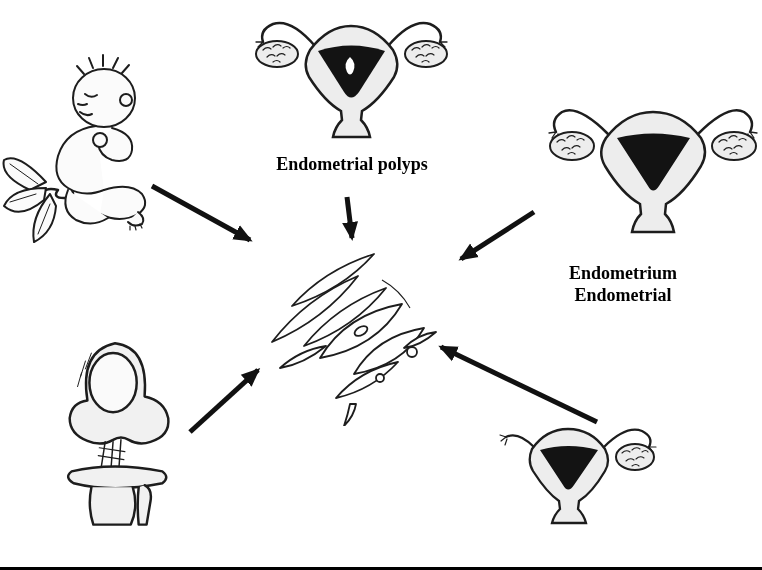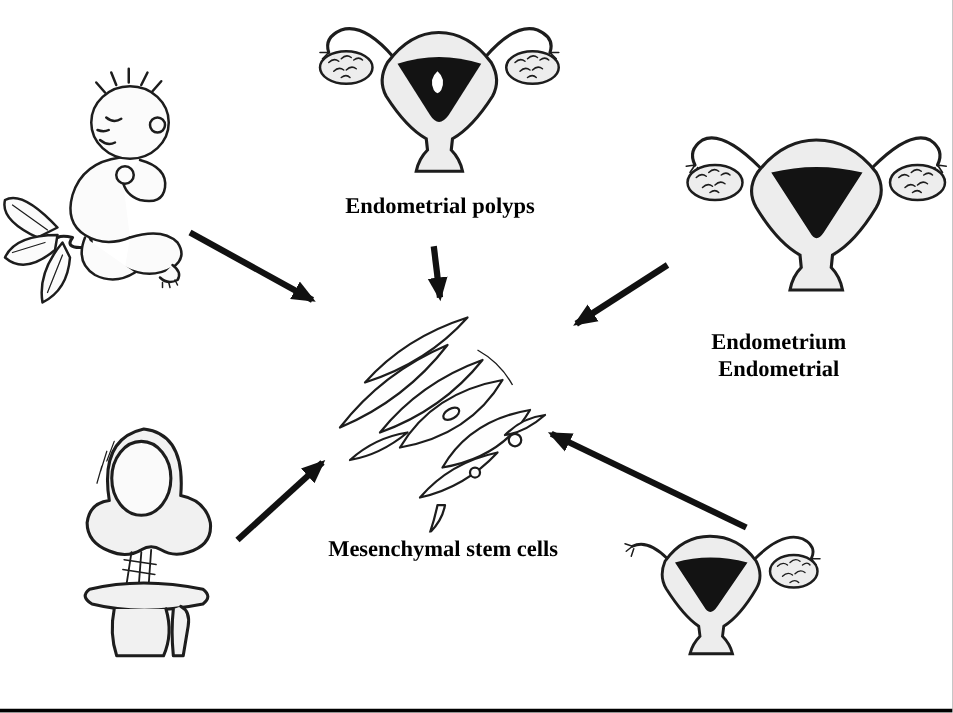--- a/index.html
+++ b/index.html
@@ -179,15 +179,14 @@
         <path d="M92,128 Q114,90 162,82 Q140,120 92,128 Z"></path>
         <path d="M142,102 Q156,88 174,86 Q158,100 142,102 Z"></path>
         <path d="M74,152 Q98,124 136,116 Q110,144 74,152 Z"></path>
         <path d="M94,158 Q92,170 82,180 Q86,168 88,158 Z"></path>
         <circle cx="150" cy="106" r="5"></circle>
         <circle cx="118" cy="132" r="4"></circle>
         <path d="M120,34 Q138,44 148,62" fill="none" stroke-width="1.1"></path>
       </g>
     </svg>
   </figure>
-  <div class="label center" style="left:237px; top:428px; width:235px;">Mesenchymal stem cells</div>
 
 </div>
 
 </body></html>

